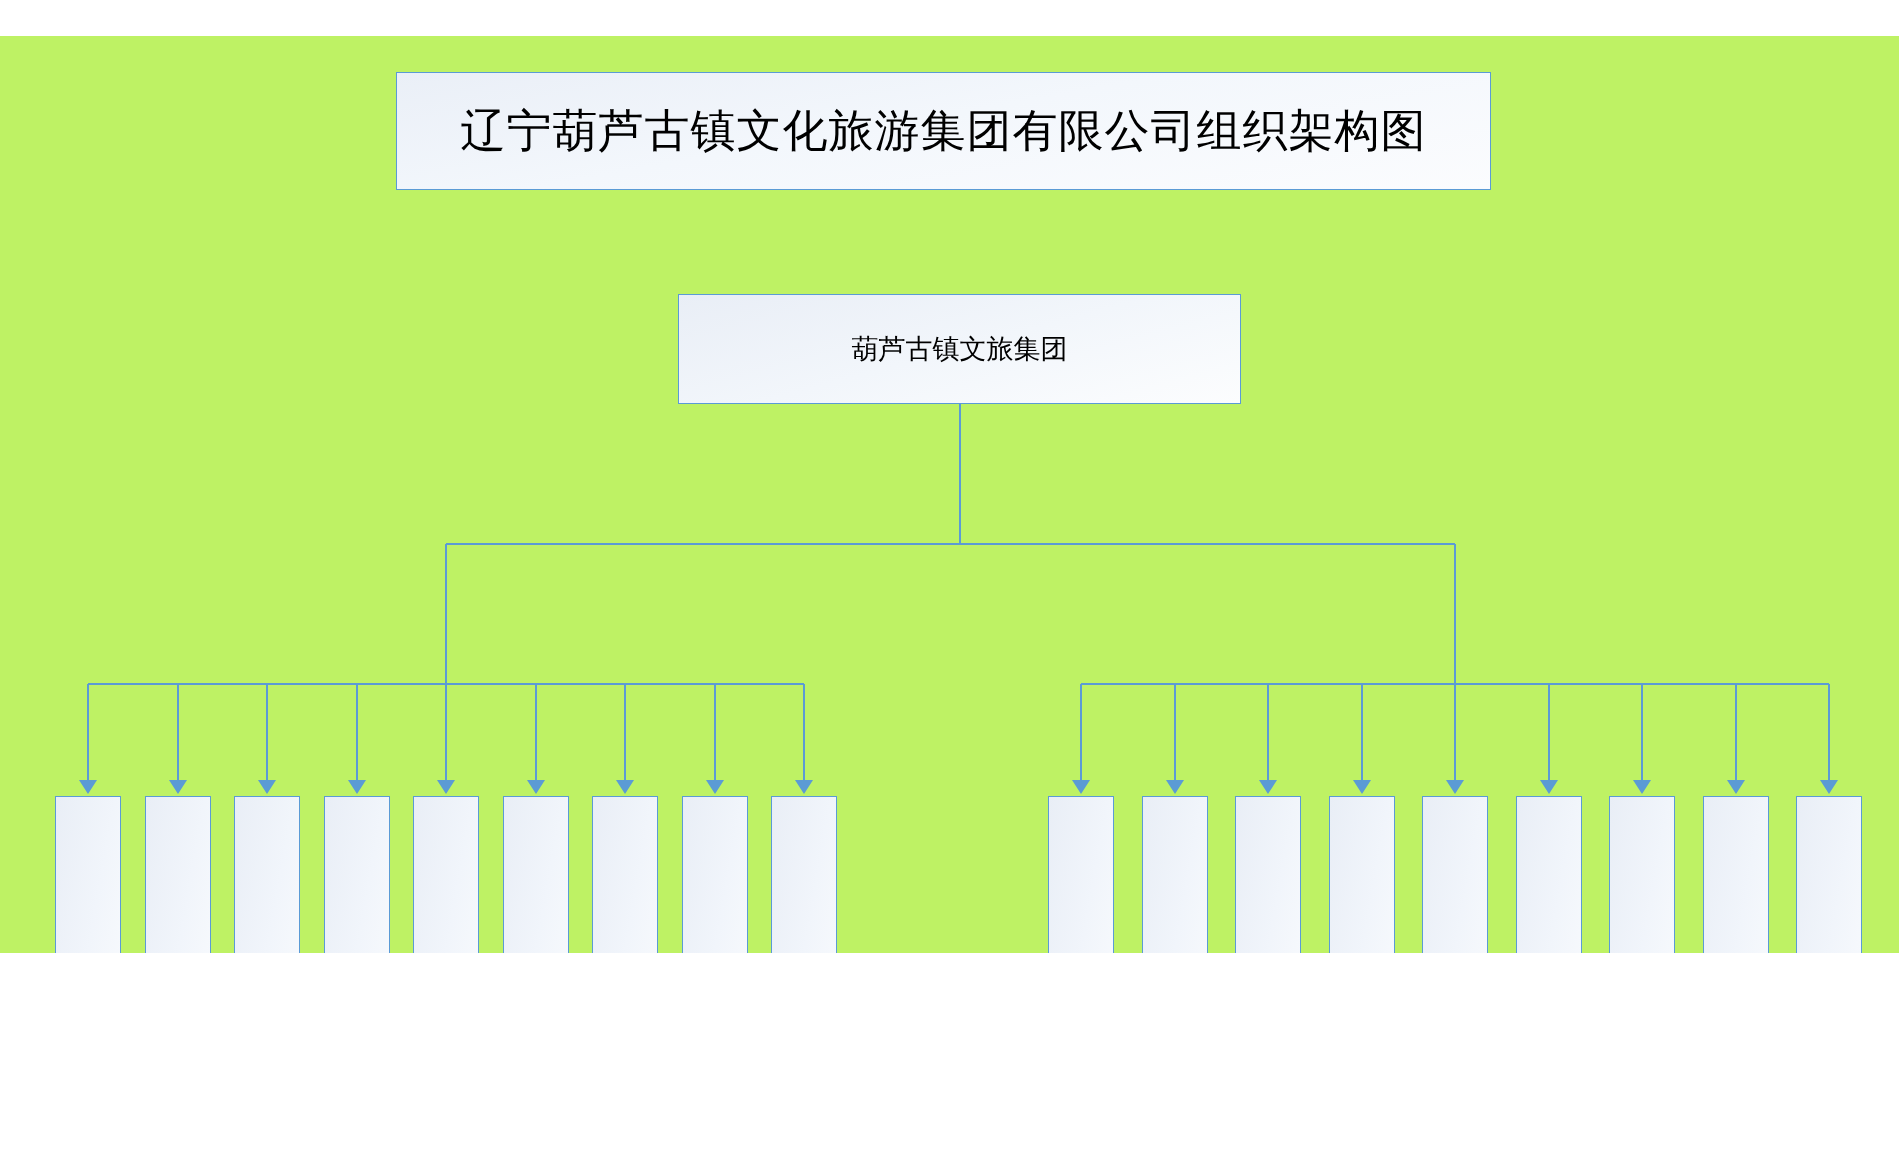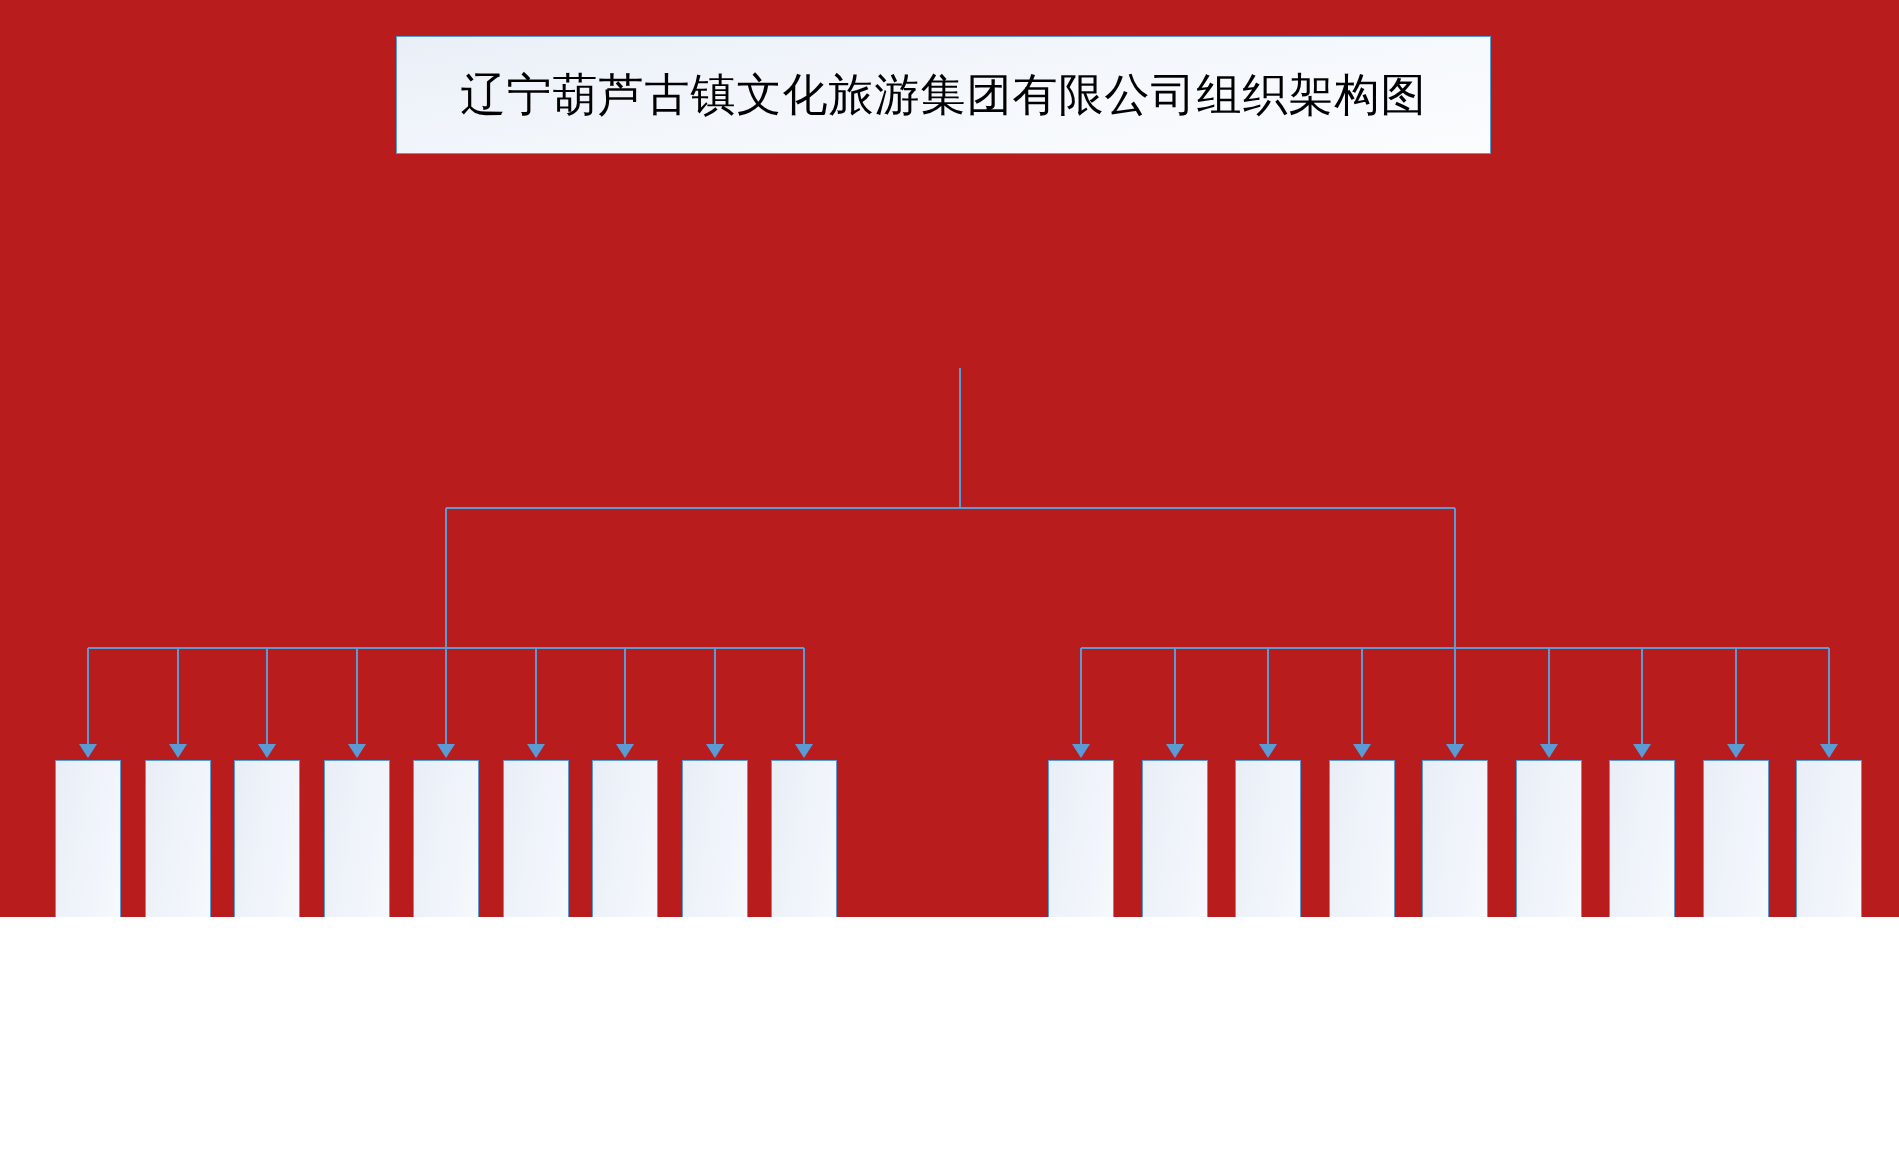--- a/index.html
+++ b/index.html
@@ -8,22 +8,23 @@
     background: #ffffff;
   }
   body {
     font-family: "Liberation Sans", "DejaVu Sans", sans-serif;
     color: #000000;
   }
   #canvas {
     position: relative;
     width: 1899px;
     height: 917px;
-    background: #b91c1c;
+    background: #bef264;
     overflow: hidden;
+    margin-top: 36px;
   }
 
   
   .title-box {
     position: absolute;
     left: 396px;
     top: 36px;
     width: 1095px;
     height: 118px;
     border: 1.6px solid #5b9bd5;
@@ -104,20 +105,23 @@
 </style>
 </head>
 <body>
 
 <div id="canvas">
 
   <div class="title-box">
     <span class="title-text">辽宁葫芦古镇文化旅游集团有限公司组织架构图</span>
   </div>
 
+  <div class="root-box">
+    <span class="root-text">葫芦古镇文旅集团</span>
+  </div>
 
   <div id="connectors">
       <div class="conn v-line" style="left: 958.5px; top: 368px; height: 140px;"></div>
       <div class="conn h-line" style="left: 446px; top: 507px; width: 1009px;"></div>
       <div class="conn v-line" style="left: 445px; top: 508px; height: 140px;"></div>
       <div class="conn v-line" style="left: 1454px; top: 508px; height: 140px;"></div>
       <div class="conn h-line" style="left: 88px; top: 647px; width: 716px;"></div>
       <div class="conn v-line" style="left: 87px; top: 648px; height: 96px;"></div>
       <div class="arrow-head" style="left: 79px; top: 744px;"></div>
       <div class="conn v-line" style="left: 176.5px; top: 648px; height: 96px;"></div>

